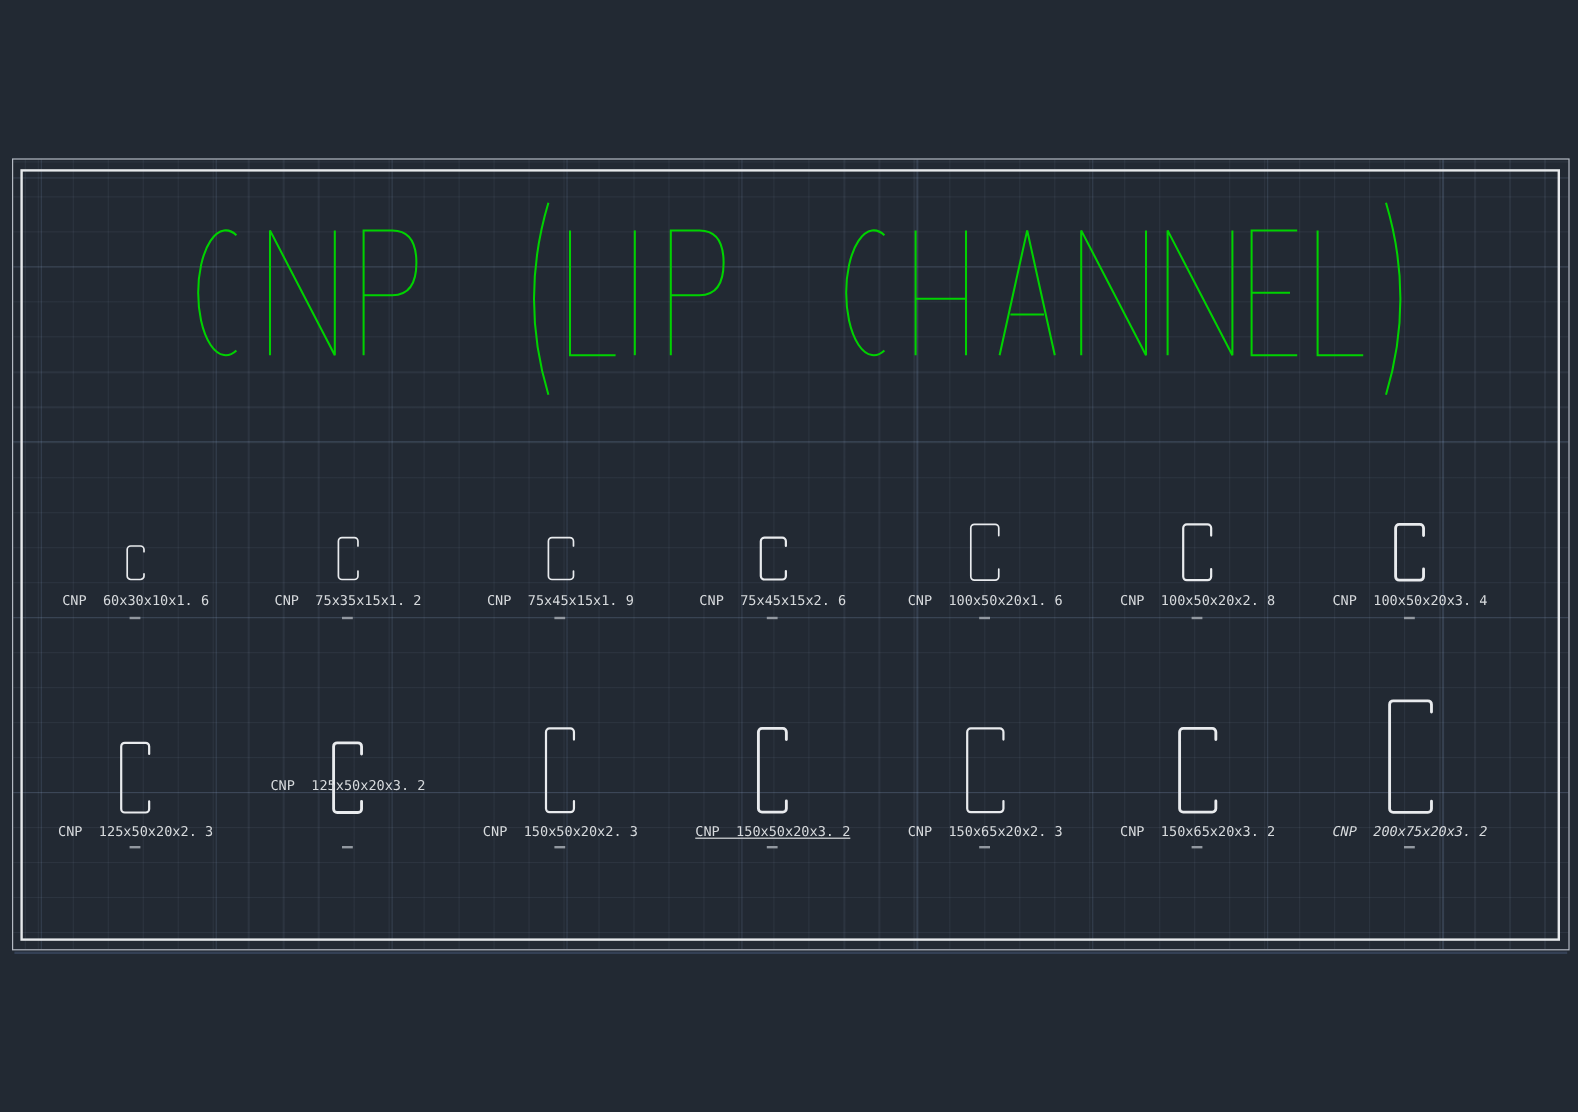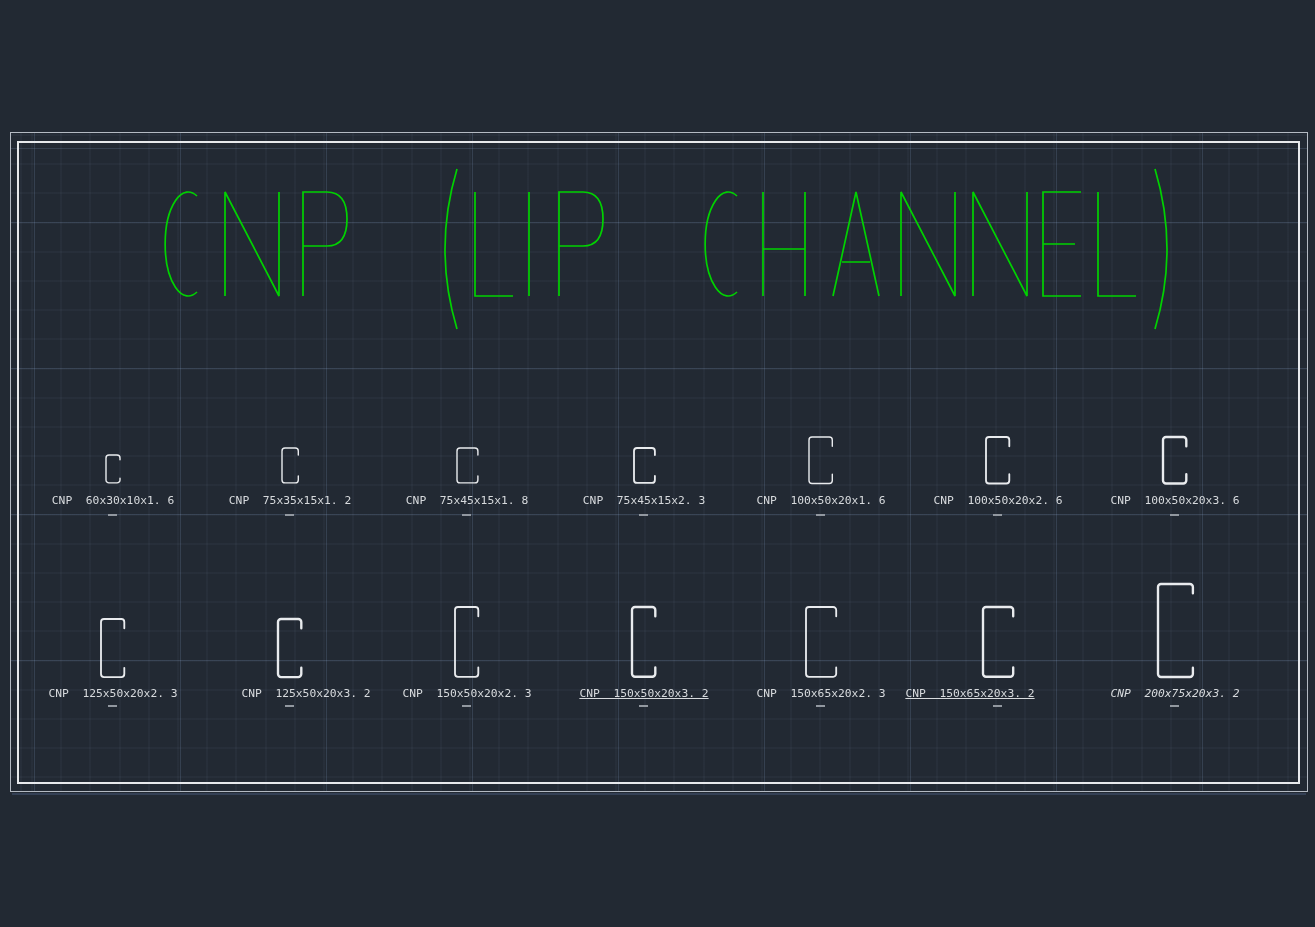--- a/index.html
+++ b/index.html
@@ -61,71 +61,71 @@
       <div class="profile-label" style="left: 3px; top: 494px;">CNP  60x30x10x1. 6</div>
       <div class="profile-tick" style="left: 108px; top: 514px;"></div>
       <svg class="profile-shape" width="23" height="41" viewBox="0 0 23 41" style="left: 278.9px; top: 445.1px;">
         <path d="M19.3,10.0 L19.3,6.0 A3,3 0 0 0 16.3,3.0 L6.0,3.0 A3,3 0 0 0 3.0,6.0 L3.0,34.9 A3,3 0 0 0 6.0,37.9 L16.3,37.9 A3,3 0 0 0 19.3,34.9 L19.3,30.9" stroke-width="1.41"></path>
       </svg>
       <div class="profile-label" style="left: 180px; top: 494px;">CNP  75x35x15x1. 2</div>
       <div class="profile-tick" style="left: 285px; top: 514px;"></div>
       <svg class="profile-shape" width="27" height="41" viewBox="0 0 27 41" style="left: 453.5px; top: 445.1px;">
         <path d="M23.9,10.0 L23.9,6.0 A3,3 0 0 0 20.9,3.0 L6.0,3.0 A3,3 0 0 0 3.0,6.0 L3.0,34.9 A3,3 0 0 0 6.0,37.9 L20.9,37.9 A3,3 0 0 0 23.9,34.9 L23.9,30.9" stroke-width="1.41"></path>
       </svg>
-      <div class="profile-label" style="left: 357px; top: 494px;">CNP  75x45x15x1. 8</div>
+      <div class="profile-label" style="left: 357px; top: 494px;">CNP  75x45x15x1. 9</div>
       <div class="profile-tick" style="left: 462px; top: 514px;"></div>
       <svg class="profile-shape" width="27" height="41" viewBox="0 0 27 41" style="left: 630.5px; top: 445.1px;">
         <path d="M23.9,10.0 L23.9,6.0 A3,3 0 0 0 20.9,3.0 L6.0,3.0 A3,3 0 0 0 3.0,6.0 L3.0,34.9 A3,3 0 0 0 6.0,37.9 L20.9,37.9 A3,3 0 0 0 23.9,34.9 L23.9,30.9" stroke-width="1.83"></path>
       </svg>
-      <div class="profile-label" style="left: 534px; top: 494px;">CNP  75x45x15x2. 3</div>
+      <div class="profile-label" style="left: 534px; top: 494px;">CNP  75x45x15x2. 6</div>
       <div class="profile-tick" style="left: 639px; top: 514px;"></div>
       <svg class="profile-shape" width="30" height="53" viewBox="0 0 30 53" style="left: 806.4px; top: 433.5px;">
         <path d="M26.3,12.3 L26.3,6.0 A3,3 0 0 0 23.3,3.0 L6.0,3.0 A3,3 0 0 0 3.0,6.0 L3.0,46.5 A3,3 0 0 0 6.0,49.5 L23.3,49.5 A3,3 0 0 0 26.3,46.5 L26.3,40.2" stroke-width="1.41"></path>
       </svg>
       <div class="profile-label" style="left: 711px; top: 494px;">CNP  100x50x20x1. 6</div>
       <div class="profile-tick" style="left: 816px; top: 514px;"></div>
       <svg class="profile-shape" width="30" height="53" viewBox="0 0 30 53" style="left: 983.4px; top: 433.5px;">
         <path d="M26.3,12.3 L26.3,6.0 A3,3 0 0 0 23.3,3.0 L6.0,3.0 A3,3 0 0 0 3.0,6.0 L3.0,46.5 A3,3 0 0 0 6.0,49.5 L23.3,49.5 A3,3 0 0 0 26.3,46.5 L26.3,40.2" stroke-width="1.83"></path>
       </svg>
-      <div class="profile-label" style="left: 888px; top: 494px;">CNP  100x50x20x2. 6</div>
+      <div class="profile-label" style="left: 888px; top: 494px;">CNP  100x50x20x2. 8</div>
       <div class="profile-tick" style="left: 993px; top: 514px;"></div>
       <svg class="profile-shape" width="30" height="53" viewBox="0 0 30 53" style="left: 1160.4px; top: 433.5px;">
         <path d="M26.3,12.3 L26.3,6.0 A3,3 0 0 0 23.3,3.0 L6.0,3.0 A3,3 0 0 0 3.0,6.0 L3.0,46.5 A3,3 0 0 0 6.0,49.5 L23.3,49.5 A3,3 0 0 0 26.3,46.5 L26.3,40.2" stroke-width="2.37"></path>
       </svg>
-      <div class="profile-label" style="left: 1065px; top: 494px;">CNP  100x50x20x3. 6</div>
+      <div class="profile-label" style="left: 1065px; top: 494px;">CNP  100x50x20x3. 4</div>
       <div class="profile-tick" style="left: 1170px; top: 514px;"></div>
       <svg class="profile-shape" width="30" height="65" viewBox="0 0 30 65" style="left: 98.4px; top: 615.9px;">
         <path d="M26.3,12.3 L26.3,6.0 A3,3 0 0 0 23.3,3.0 L6.0,3.0 A3,3 0 0 0 3.0,6.0 L3.0,58.1 A3,3 0 0 0 6.0,61.1 L23.3,61.1 A3,3 0 0 0 26.3,58.1 L26.3,51.8" stroke-width="1.83"></path>
       </svg>
       <div class="profile-label" style="left: 3px; top: 687px;">CNP  125x50x20x2. 3</div>
       <div class="profile-tick" style="left: 108px; top: 705px;"></div>
       <svg class="profile-shape" width="30" height="65" viewBox="0 0 30 65" style="left: 275.4px; top: 615.9px;">
         <path d="M26.3,12.3 L26.3,6.0 A3,3 0 0 0 23.3,3.0 L6.0,3.0 A3,3 0 0 0 3.0,6.0 L3.0,58.1 A3,3 0 0 0 6.0,61.1 L23.3,61.1 A3,3 0 0 0 26.3,58.1 L26.3,51.8" stroke-width="2.37"></path>
       </svg>
-      <div class="profile-label" style="left: 180px; top: 687px; padding-left: 16px;">CNP  125x50x20x3. 2</div>
+      <div class="profile-label" style="left: 180px; top: 648px;">CNP  125x50x20x3. 2</div>
       <div class="profile-tick" style="left: 285px; top: 705px;"></div>
       <svg class="profile-shape" width="30" height="76" viewBox="0 0 30 76" style="left: 452.4px; top: 604.3px;">
         <path d="M26.3,12.3 L26.3,6.0 A3,3 0 0 0 23.3,3.0 L6.0,3.0 A3,3 0 0 0 3.0,6.0 L3.0,69.8 A3,3 0 0 0 6.0,72.8 L23.3,72.8 A3,3 0 0 0 26.3,69.8 L26.3,63.5" stroke-width="1.83"></path>
       </svg>
       <div class="profile-label" style="left: 357px; top: 687px; text-align: center;">CNP  150x50x20x2. 3</div>
       <div class="profile-tick" style="left: 462px; top: 705px;"></div>
       <svg class="profile-shape" width="30" height="76" viewBox="0 0 30 76" style="left: 629.4px; top: 604.3px;">
         <path d="M26.3,12.3 L26.3,6.0 A3,3 0 0 0 23.3,3.0 L6.0,3.0 A3,3 0 0 0 3.0,6.0 L3.0,69.8 A3,3 0 0 0 6.0,72.8 L23.3,72.8 A3,3 0 0 0 26.3,69.8 L26.3,63.5" stroke-width="2.37"></path>
       </svg>
       <div class="profile-label" style="left: 534px; top: 687px; text-decoration: underline;">CNP  150x50x20x3. 2</div>
       <div class="profile-tick" style="left: 639px; top: 705px;"></div>
       <svg class="profile-shape" width="37" height="76" viewBox="0 0 37 76" style="left: 802.9px; top: 604.3px;">
         <path d="M33.2,12.3 L33.2,6.0 A3,3 0 0 0 30.2,3.0 L6.0,3.0 A3,3 0 0 0 3.0,6.0 L3.0,69.8 A3,3 0 0 0 6.0,72.8 L30.2,72.8 A3,3 0 0 0 33.2,69.8 L33.2,63.5" stroke-width="1.83"></path>
       </svg>
       <div class="profile-label" style="left: 711px; top: 687px;">CNP  150x65x20x2. 3</div>
       <div class="profile-tick" style="left: 816px; top: 705px;"></div>
       <svg class="profile-shape" width="37" height="76" viewBox="0 0 37 76" style="left: 979.9px; top: 604.3px;">
         <path d="M33.2,12.3 L33.2,6.0 A3,3 0 0 0 30.2,3.0 L6.0,3.0 A3,3 0 0 0 3.0,6.0 L3.0,69.8 A3,3 0 0 0 6.0,72.8 L30.2,72.8 A3,3 0 0 0 33.2,69.8 L33.2,63.5" stroke-width="2.37"></path>
       </svg>
-      <div class="profile-label" style="left: 860px; top: 687px; text-decoration: underline;">CNP  150x65x20x3. 2</div>
+      <div class="profile-label" style="left: 888px; top: 687px;">CNP  150x65x20x3. 2</div>
       <div class="profile-tick" style="left: 993px; top: 705px;"></div>
       <svg class="profile-shape" width="41" height="99" viewBox="0 0 41 99" style="left: 1154.6px; top: 581px;">
         <path d="M37.9,12.3 L37.9,6.0 A3,3 0 0 0 34.9,3.0 L6.0,3.0 A3,3 0 0 0 3.0,6.0 L3.0,93.0 A3,3 0 0 0 6.0,96.0 L34.9,96.0 A3,3 0 0 0 37.9,93.0 L37.9,86.7" stroke-width="2.37"></path>
       </svg>
       <div class="profile-label" style="left: 1065px; top: 687px; font-style: italic;">CNP  200x75x20x3. 2</div>
       <div class="profile-tick" style="left: 1170px; top: 705px;"></div>
     </div>
 </div>
 
 </body></html>

